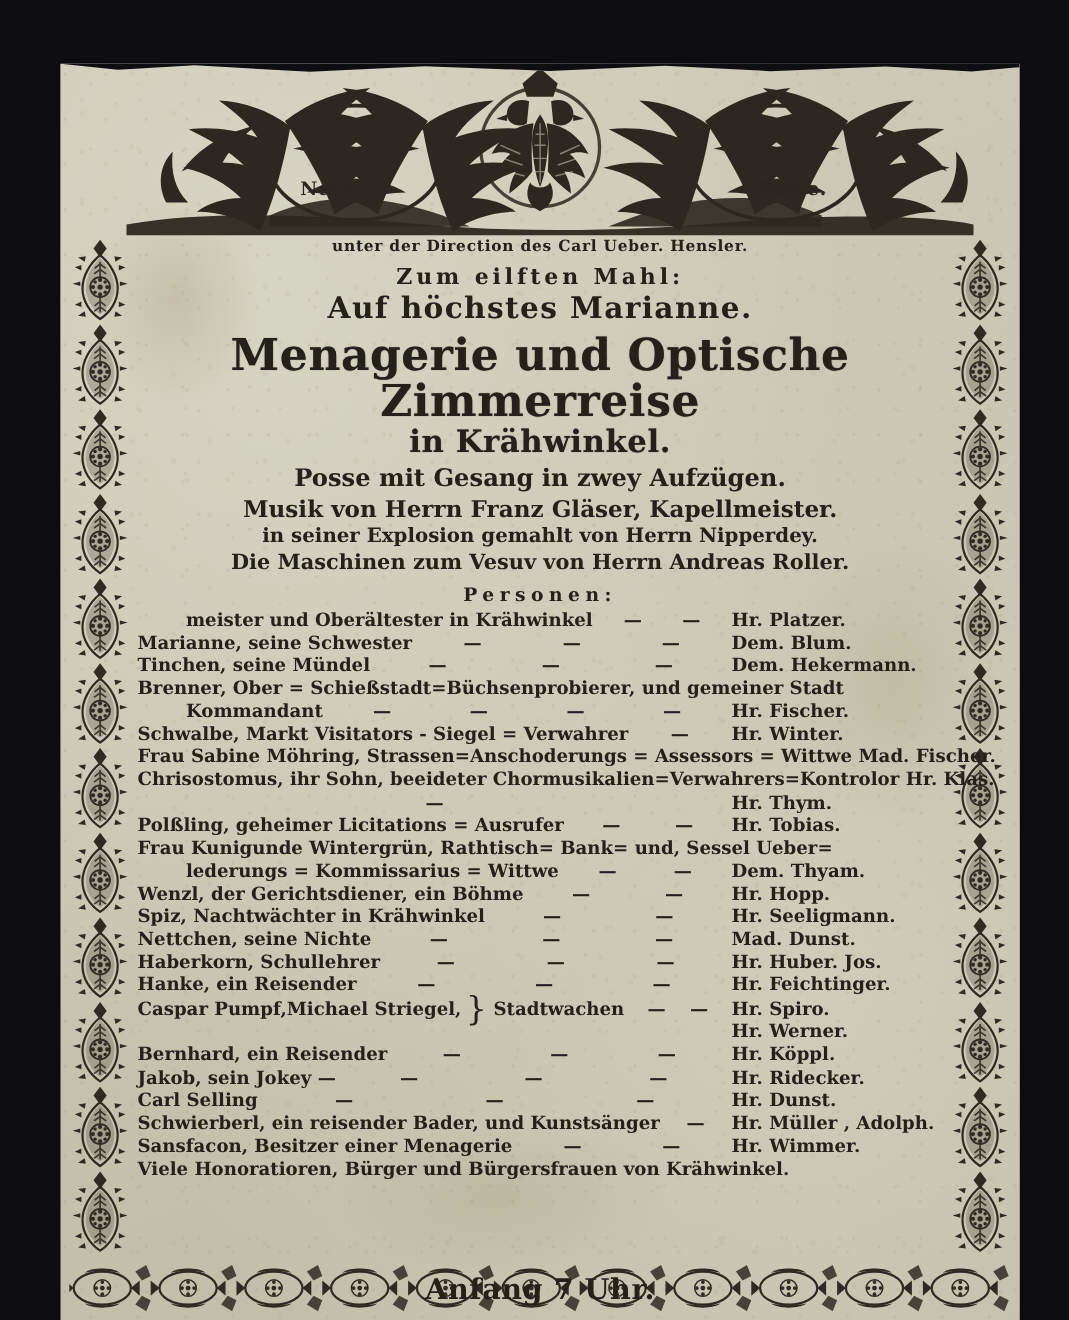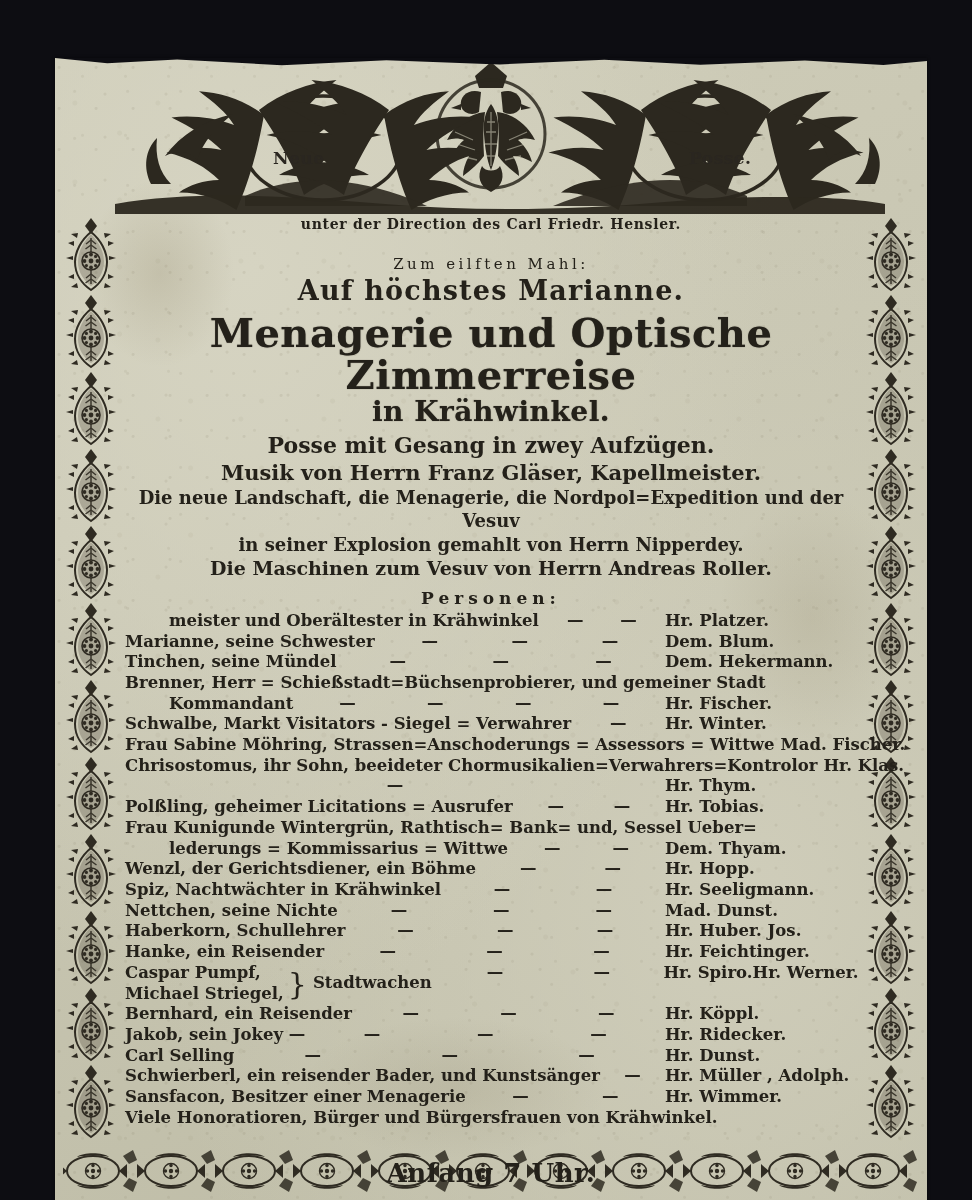--- a/index.html
+++ b/index.html
@@ -46,21 +46,21 @@
   .s1{left:30px;top:120px;width:150px;height:190px;background:radial-gradient(ellipse,rgba(120,108,74,.18),transparent 70%);}
   .s2{right:20px;top:430px;width:190px;height:260px;background:radial-gradient(ellipse,rgba(120,108,74,.14),transparent 70%);}
   .s3{left:250px;bottom:60px;width:300px;height:140px;background:radial-gradient(ellipse,rgba(110,100,70,.13),transparent 72%);}
 
   .ink{color:#24211a;}
 
   
   .headband{position:absolute;left:0;right:0;top:6px;height:150px;}
   .headband svg{display:block;width:100%;height:100%;}
   .cart-word{
-    position:absolute;top:84px;font-family:"DejaVu Serif",serif;
+    position:absolute;top:98px;font-family:"DejaVu Serif",serif;
     font-weight:bold;font-size:17px;color:#2a2620;letter-spacing:.5px;
   }
   .cart-left{left:218px;}
   .cart-right{left:634px;}
 
   
   .vborder{position:absolute;top:158px;bottom:78px;width:56px;overflow:hidden;}
   .vb-left{left:8px;}
   .vb-right{right:8px;}
   .vcell{height:77px;width:56px;}
@@ -68,21 +68,21 @@
 
   
   .content{
     position:absolute;left:70px;right:70px;top:158px;
     text-align:center;color:#24211a;
   }
 
   .l-date{font-size:21px;font-weight:bold;letter-spacing:.6px;line-height:1.15;}
   .l-sub1{font-size:15px;font-weight:bold;letter-spacing:1.1px;margin-top:3px;line-height:1.2;}
   .l-sub2{font-size:14px;font-weight:bold;letter-spacing:.7px;line-height:1.2;}
-  .l-mahl{font-size:15px;font-weight:normal;letter-spacing:3.5px;margin-top:22px;}
+  .l-mahl{font-size:20px;font-weight:bold;letter-spacing:3.5px;margin-top:6px;}
   .l-verlangen{font-size:27px;font-weight:bold;letter-spacing:1.2px;margin-top:2px;}
 
   .title1{
     font-size:40px;font-weight:bold;line-height:1.06;margin-top:6px;
     letter-spacing:.5px;
     text-shadow:0 0 1px rgba(36,33,26,.55);
   }
   .title2{
     font-size:28px;font-weight:bold;line-height:1.06;
     letter-spacing:.5px;
@@ -101,21 +101,21 @@
   .row{display:flex;align-items:baseline;white-space:nowrap;}
   .role{font-weight:bold;}
   .role.ind{padding-left:44px;}
   .dashes{flex:1;display:flex;justify-content:space-around;align-items:baseline;padding:0 10px;}
   .dash{font-weight:bold;}
   .actor{font-weight:bold;text-align:left;width:192px;flex:0 0 192px;}
   .fullline{font-weight:bold;}
 
   
   .bracegrp{display:flex;align-items:center;}
-  .bracegrp .names{display:flex;flex-direction:column;font-weight:bold;}
+  .bracegrp .names{display:flex;flex-direction:row;font-weight:bold;}
   .bracegrp .brace{font-size:30px;line-height:.8;margin:0 6px 0 4px;font-weight:normal;}
   .bracegrp .grplabel{font-weight:bold;}
 
   .footband{position:absolute;left:8px;right:8px;bottom:20px;height:54px;}
   .footband svg{display:block;width:100%;height:100%;}
   .anfang{
     position:absolute;left:0;right:0;bottom:30px;text-align:center;
     font-size:26px;font-weight:bold;color:#24211a;letter-spacing:.5px;
   }
 </style>
@@ -1133,30 +1133,29 @@
    <path d="M14 67 L8 71 L15 72 Z"></path>
                 <path d="M42 67 L48 71 L41 72 Z"></path>
   </g>
  </g>
 </svg>
         </div>
       </div>
 
     <div class="content">
 
-      <div class="l-sub2 ink">unter der Direction des Carl Friedr. Hensler.</div>
+      <div class="l-sub2 ink">unter der Direction des Carl Ueber. Hensler.</div>
       <div class="l-mahl ink">Zum eilften Mahl:</div>
       <div class="l-verlangen ink">Auf höchstes Marianne.</div>
 
       <div class="title1 ink">Menagerie und Optische Zimmerreise</div>
       <div class="title2 ink">in Krähwinkel.</div>
 
       <div class="genre ink">Posse mit Gesang in zwey Aufzügen.</div>
       <div class="music ink">Musik von Herrn Franz Gläser, Kapellmeister.</div>
-      <div class="scenery ink">Die neue Landschaft, die Menagerie, die Nordpol=Expedition und der Vesuv</div>
       <div class="scenery ink">in seiner Explosion gemahlt von Herrn Nipperdey.</div>
       <div class="machines ink">Die Maschinen zum Vesuv von Herrn Andreas Roller.</div>
 
       <div class="personen ink">Personen:</div>
 
       <div class="cast ink" id="castList">
           <div class="row">
             <span class="role ind">meister und Oberältester in Krähwinkel</span>
             <div class="dashes">
               <span class="dash">—</span>
@@ -1175,21 +1174,21 @@
           </div>
           <div class="row">
             <span class="role">Tinchen, seine Mündel</span>
             <div class="dashes">
               <span class="dash">—</span>
               <span class="dash">—</span>
               <span class="dash">—</span>
             </div>
             <span class="actor">Dem. Hekermann.</span>
           </div>
-          <div class="fullline">Brenner, Herr = Schießstadt=Büchsenprobierer, und gemeiner Stadt</div>
+          <div class="fullline">Brenner, Ober = Schießstadt=Büchsenprobierer, und gemeiner Stadt</div>
           <div class="row">
             <span class="role ind">Kommandant</span>
             <div class="dashes">
               <span class="dash">—</span>
               <span class="dash">—</span>
               <span class="dash">—</span>
               <span class="dash">—</span>
             </div>
             <span class="actor">Hr. Fischer.</span>
           </div>
@@ -1282,21 +1281,21 @@
                 <span>Caspar Pumpf,</span>
                 <span>Michael Striegel,</span>
               </div>
               <span class="brace">}</span>
               <span class="grplabel">Stadtwachen</span>
             </div>
             <div class="dashes">
               <span class="dash">—</span>
               <span class="dash">—</span>
             </div>
-            <div class="actor" style="display: flex; flex-direction: row; justify-content: center;">
+            <div class="actor" style="display: flex; flex-direction: column;">
               <span>Hr. Spiro.</span>
               <span>Hr. Werner.</span>
             </div>
           </div>
           <div class="row">
             <span class="role">Bernhard, ein Reisender</span>
             <div class="dashes">
               <span class="dash">—</span>
               <span class="dash">—</span>
               <span class="dash">—</span>

